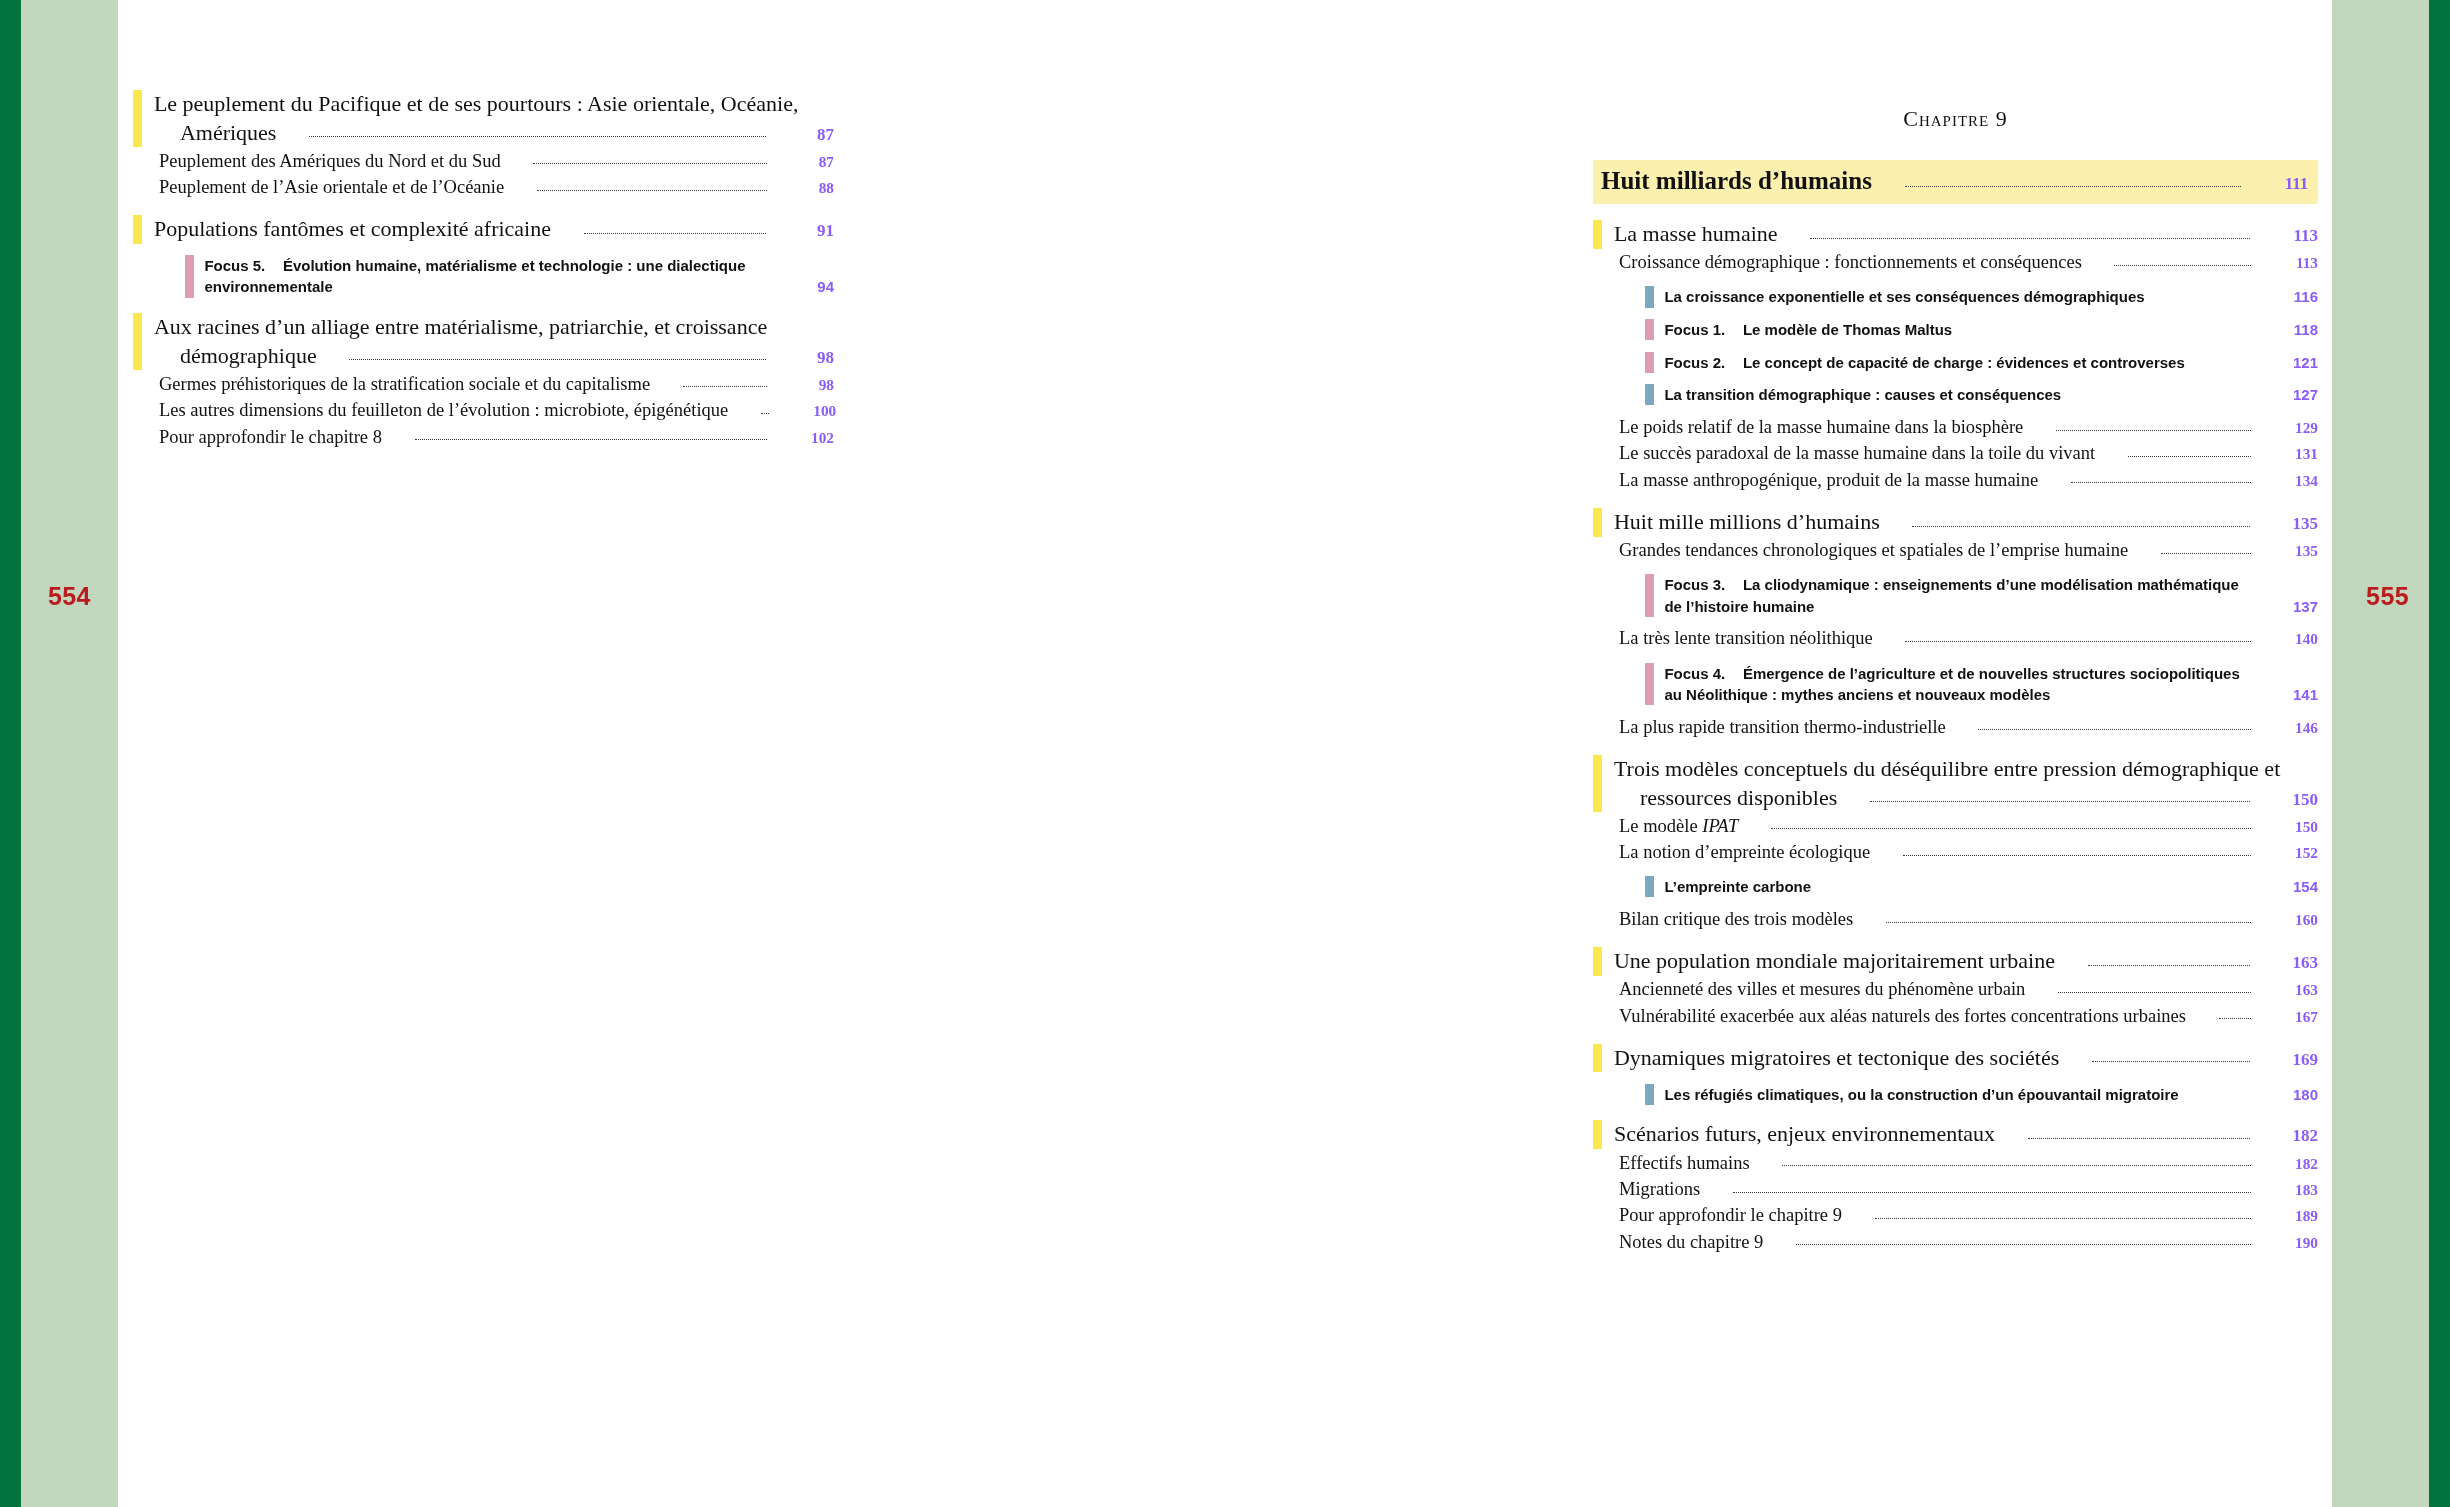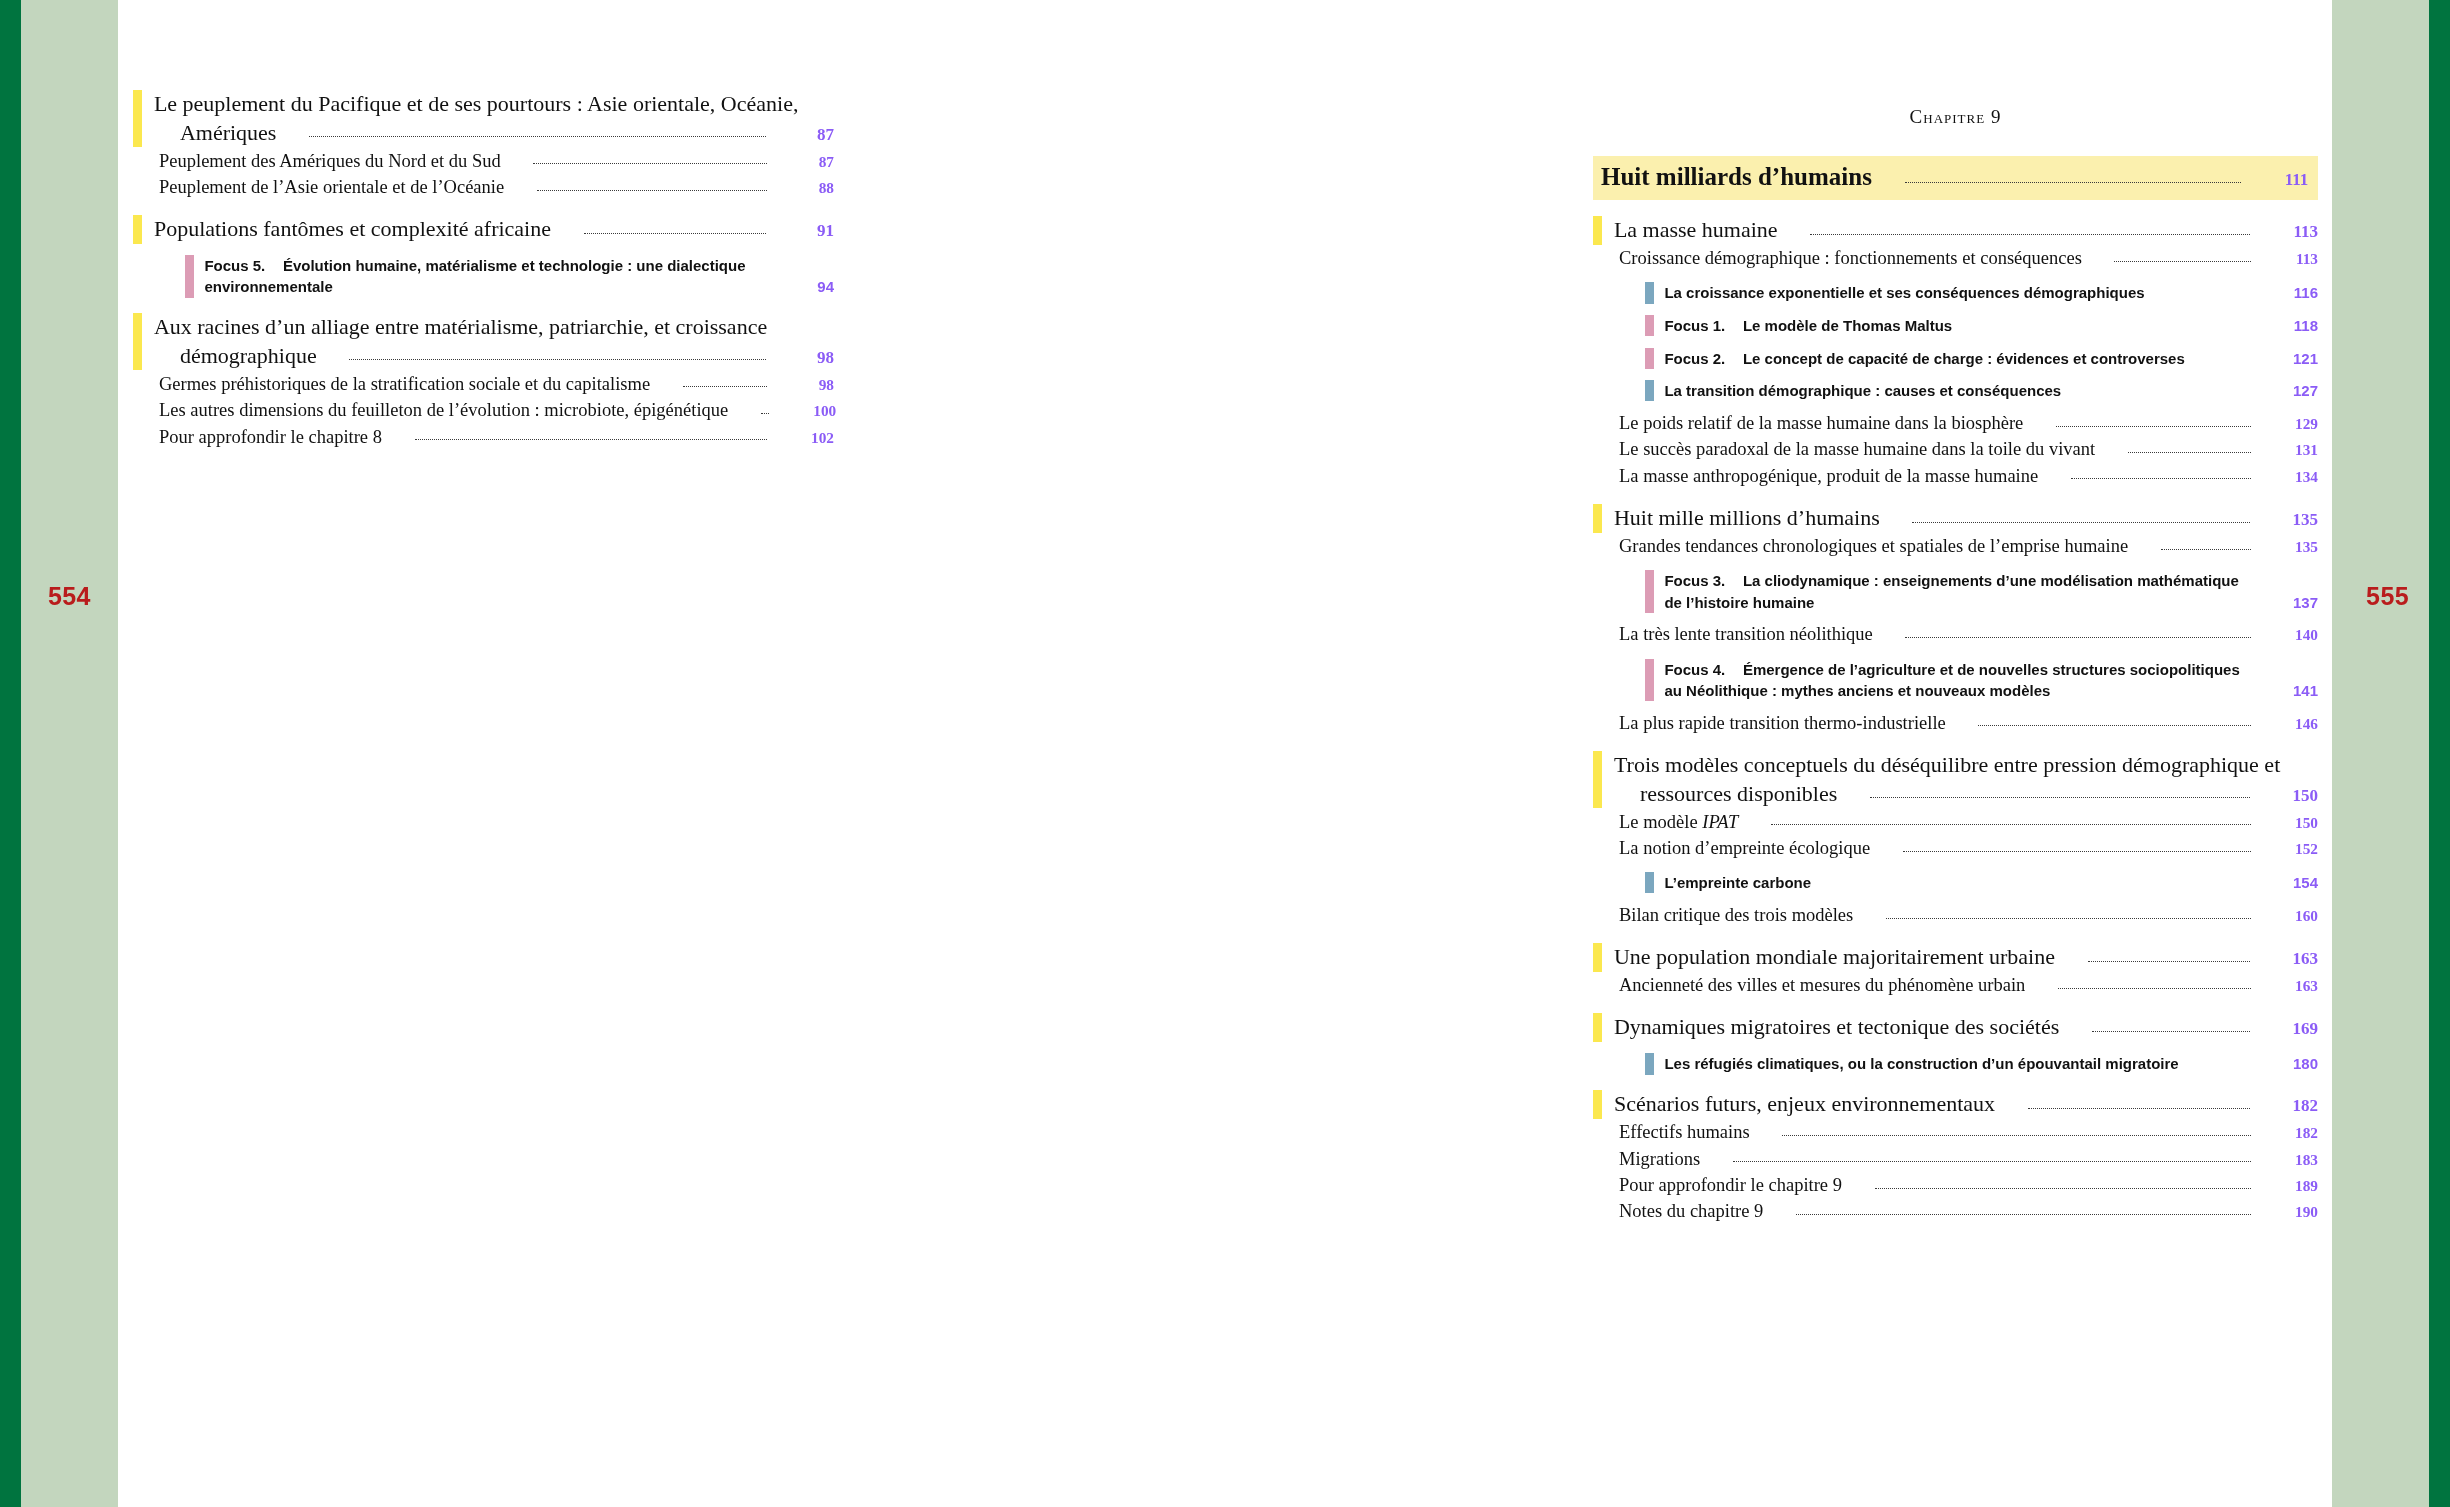--- a/index.html
+++ b/index.html
@@ -61,21 +61,21 @@
     position: absolute;
     top: 0;
   }
   .toc-col.left  { left: 133px;  width: 701px; }
   .toc-col.right { left: 1593px; width: 725px; }
 
   
   .chapter-head {
     text-align: center;
     font-variant: small-caps;
-    font-size: 19px;
+    font-size: 22px;
     letter-spacing: 1px;
     color: #111;
     padding-top: 106px;
     font-family: "Liberation Serif", serif;
   }
 
   
   .chapter-title-bar {
     margin-top: 28px;
     background: #FBF0AE;
@@ -500,20 +500,29 @@
       </div>
       <div class="row lvl2">
         <div class="body">
           <div class="line">
             <span class="label">Ancienneté des villes et mesures du phénomène urbain</span>
             <span class="leader"></span>
             <span class="pageno">163</span>
           </div>
         </div>
       </div>
+      <div class="row lvl2">
+        <div class="body">
+          <div class="line">
+            <span class="label">Vulnérabilité exacerbée aux aléas naturels des fortes concentrations urbaines</span>
+            <span class="leader"></span>
+            <span class="pageno">167</span>
+          </div>
+        </div>
+      </div>
       <div class="row lvl1">
         <span class="marker yellow"></span>
         <div class="body">
           <div class="line">
             <span class="label">Dynamiques migratoires et tectonique des sociétés</span>
             <span class="leader"></span>
             <span class="pageno">169</span>
           </div>
         </div>
       </div>

